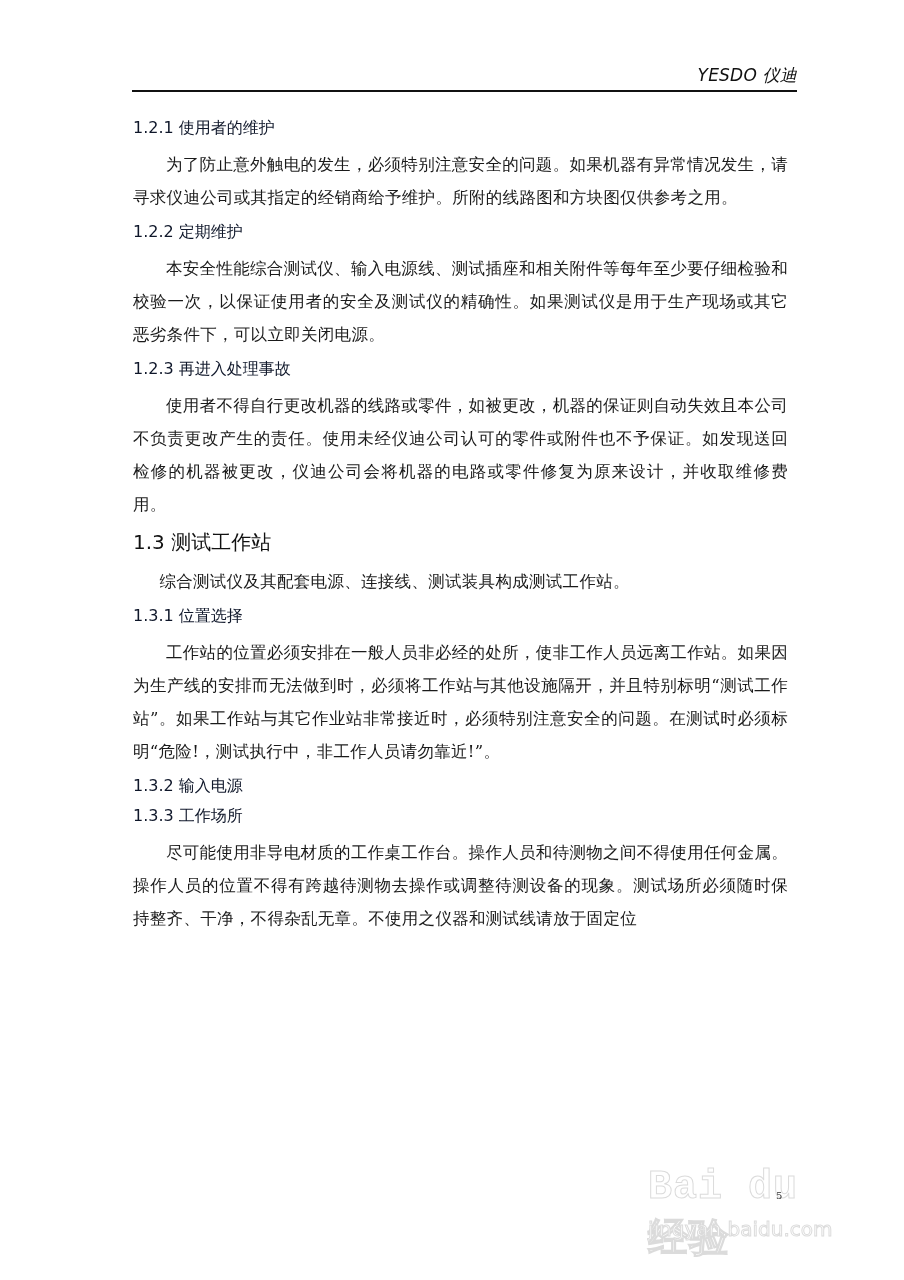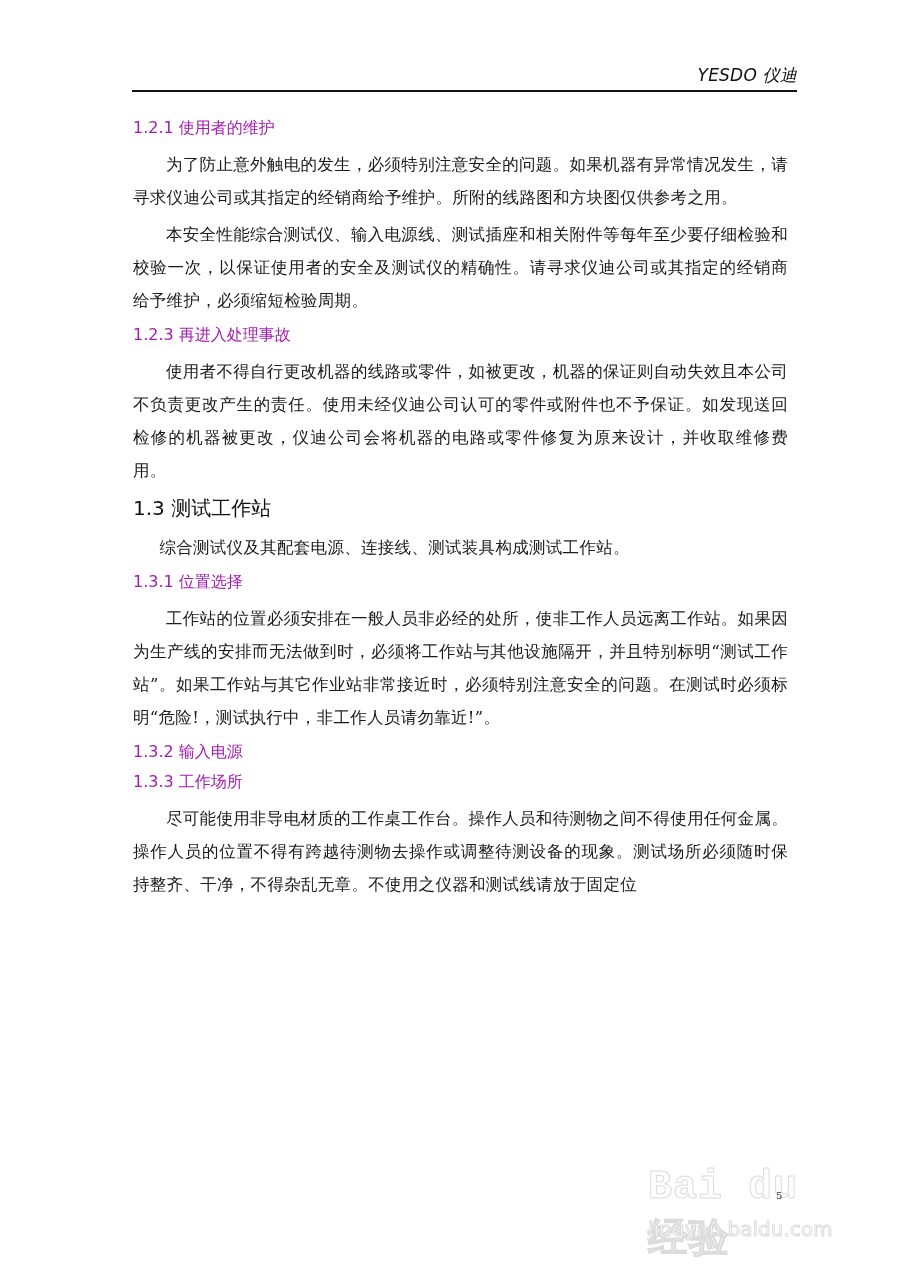--- a/index.html
+++ b/index.html
@@ -4,21 +4,21 @@
 <style>
   html, body { margin: 0; padding: 0; background: #ffffff; }
   body { width: 904px; height: 1280px; position: relative; overflow: hidden;
          font-family: "DejaVu Serif", "Liberation Serif", serif; color: #1a1a1a; }
   .header { position: absolute; left: 132px; top: 62px; width: 665px; height: 28px;
             border-bottom: 2px solid #111; }
   .header-brand { position: absolute; right: 0; top: 2px; font-family: "DejaVu Sans", "Liberation Sans", sans-serif;
                   font-style: italic; font-size: 17px; color: #111; letter-spacing: 0.2px; }
   .content { position: absolute; left: 133px; top: 110px; width: 655px; }
   .h3 { font-family: "DejaVu Sans", "Liberation Sans", sans-serif; font-size: 16px; line-height: 20px;
-        margin: 8px 0 10px 0; color: #a21caf; }
+        margin: 8px 0 10px 0; color: #0f172a; }
   .h2 { font-family: "DejaVu Sans", "Liberation Sans", sans-serif; font-size: 20px; line-height: 26px;
         margin: 8px 0 10px 0; color: #111; }
   .p { font-size: 16.5px; line-height: 33px; text-indent: 2em; margin: 0 0 4px 0; text-align: justify;
        letter-spacing: 0.3px; }
   .p.intro { text-indent: 1.6em; }
   .watermark { position: absolute; left: 640px; top: 1145px; width: 220px; height: 110px; opacity: 0.35; }
   .wm-text { font-family: Liberation Mono, monospace; font-weight: bold; color: #bbb;
              font-size: 40px; position: absolute; left: 8px; top: 20px; letter-spacing: 1px;
              -webkit-text-stroke: 1px #999; color: #fff; }
   .wm-url { position: absolute; left: 8px; top: 72px; font-family: "DejaVu Sans", "Liberation Sans", sans-serif;
@@ -32,21 +32,22 @@
 <div class="header">
   <span class="header-brand">YESDO 仪迪</span>
 </div>
 
 <div class="content">
   <div>
     <div class="h3">1.2.1 使用者的维护</div>
     <p class="p">为了防止意外触电的发生，必须特别注意安全的问题。如果机器有异常情况发生，请寻求仪迪公司或其指定的经销商给予维护。所附的线路图和方块图仅供参考之用。</p>
   </div>
   <div>
-    <p class="p">本安全性能综合测试仪、输入电源线、测试插座和相关附件等每年至少要仔细检验和校验一次，以保证使用者的安全及测试仪的精确性。请寻求仪迪公司或其指定的经销商给予维护，必须缩短检验周期。</p>
+    <div class="h3">1.2.2 定期维护</div>
+    <p class="p">本安全性能综合测试仪、输入电源线、测试插座和相关附件等每年至少要仔细检验和校验一次，以保证使用者的安全及测试仪的精确性。如果测试仪是用于生产现场或其它恶劣条件下，可以立即关闭电源。</p>
   </div>
   <div>
     <div class="h3">1.2.3 再进入处理事故</div>
     <p class="p">使用者不得自行更改机器的线路或零件，如被更改，机器的保证则自动失效且本公司不负责更改产生的责任。使用未经仪迪公司认可的零件或附件也不予保证。如发现送回检修的机器被更改，仪迪公司会将机器的电路或零件修复为原来设计，并收取维修费用。</p>
   </div>
 
   <div>
     <div class="h2">1.3 测试工作站</div>
     <p class="p intro">综合测试仪及其配套电源、连接线、测试装具构成测试工作站。</p>
 

